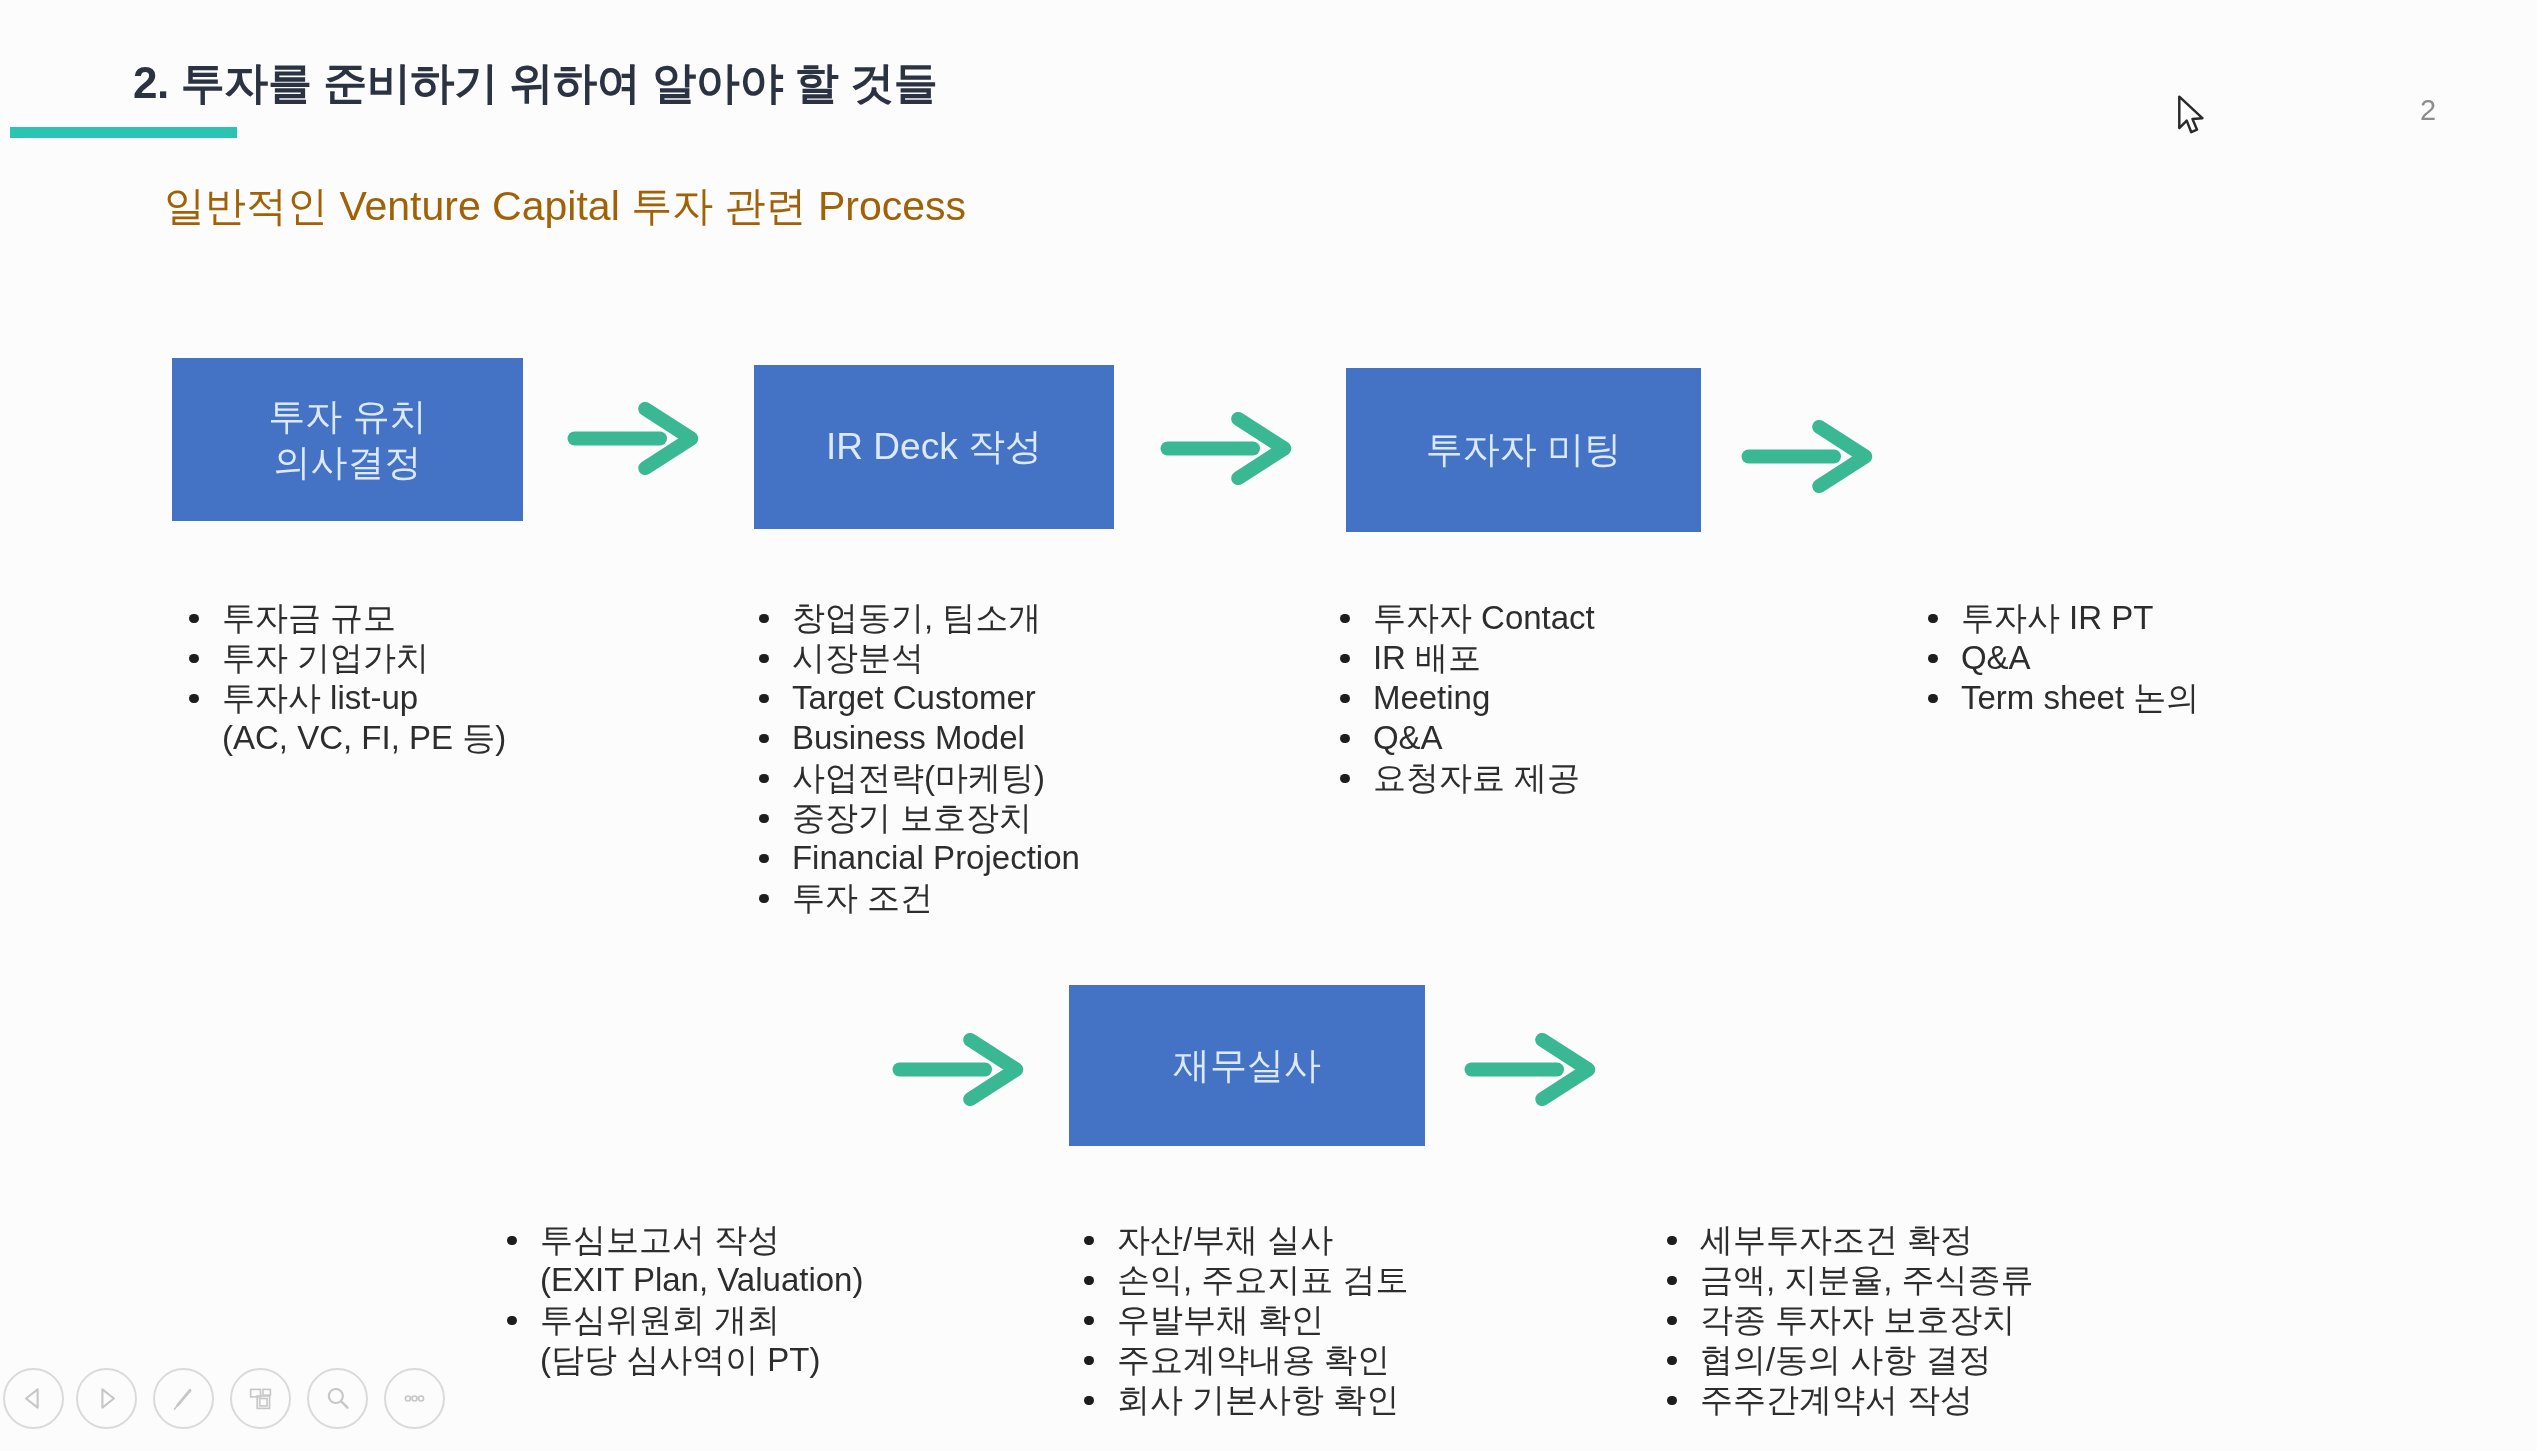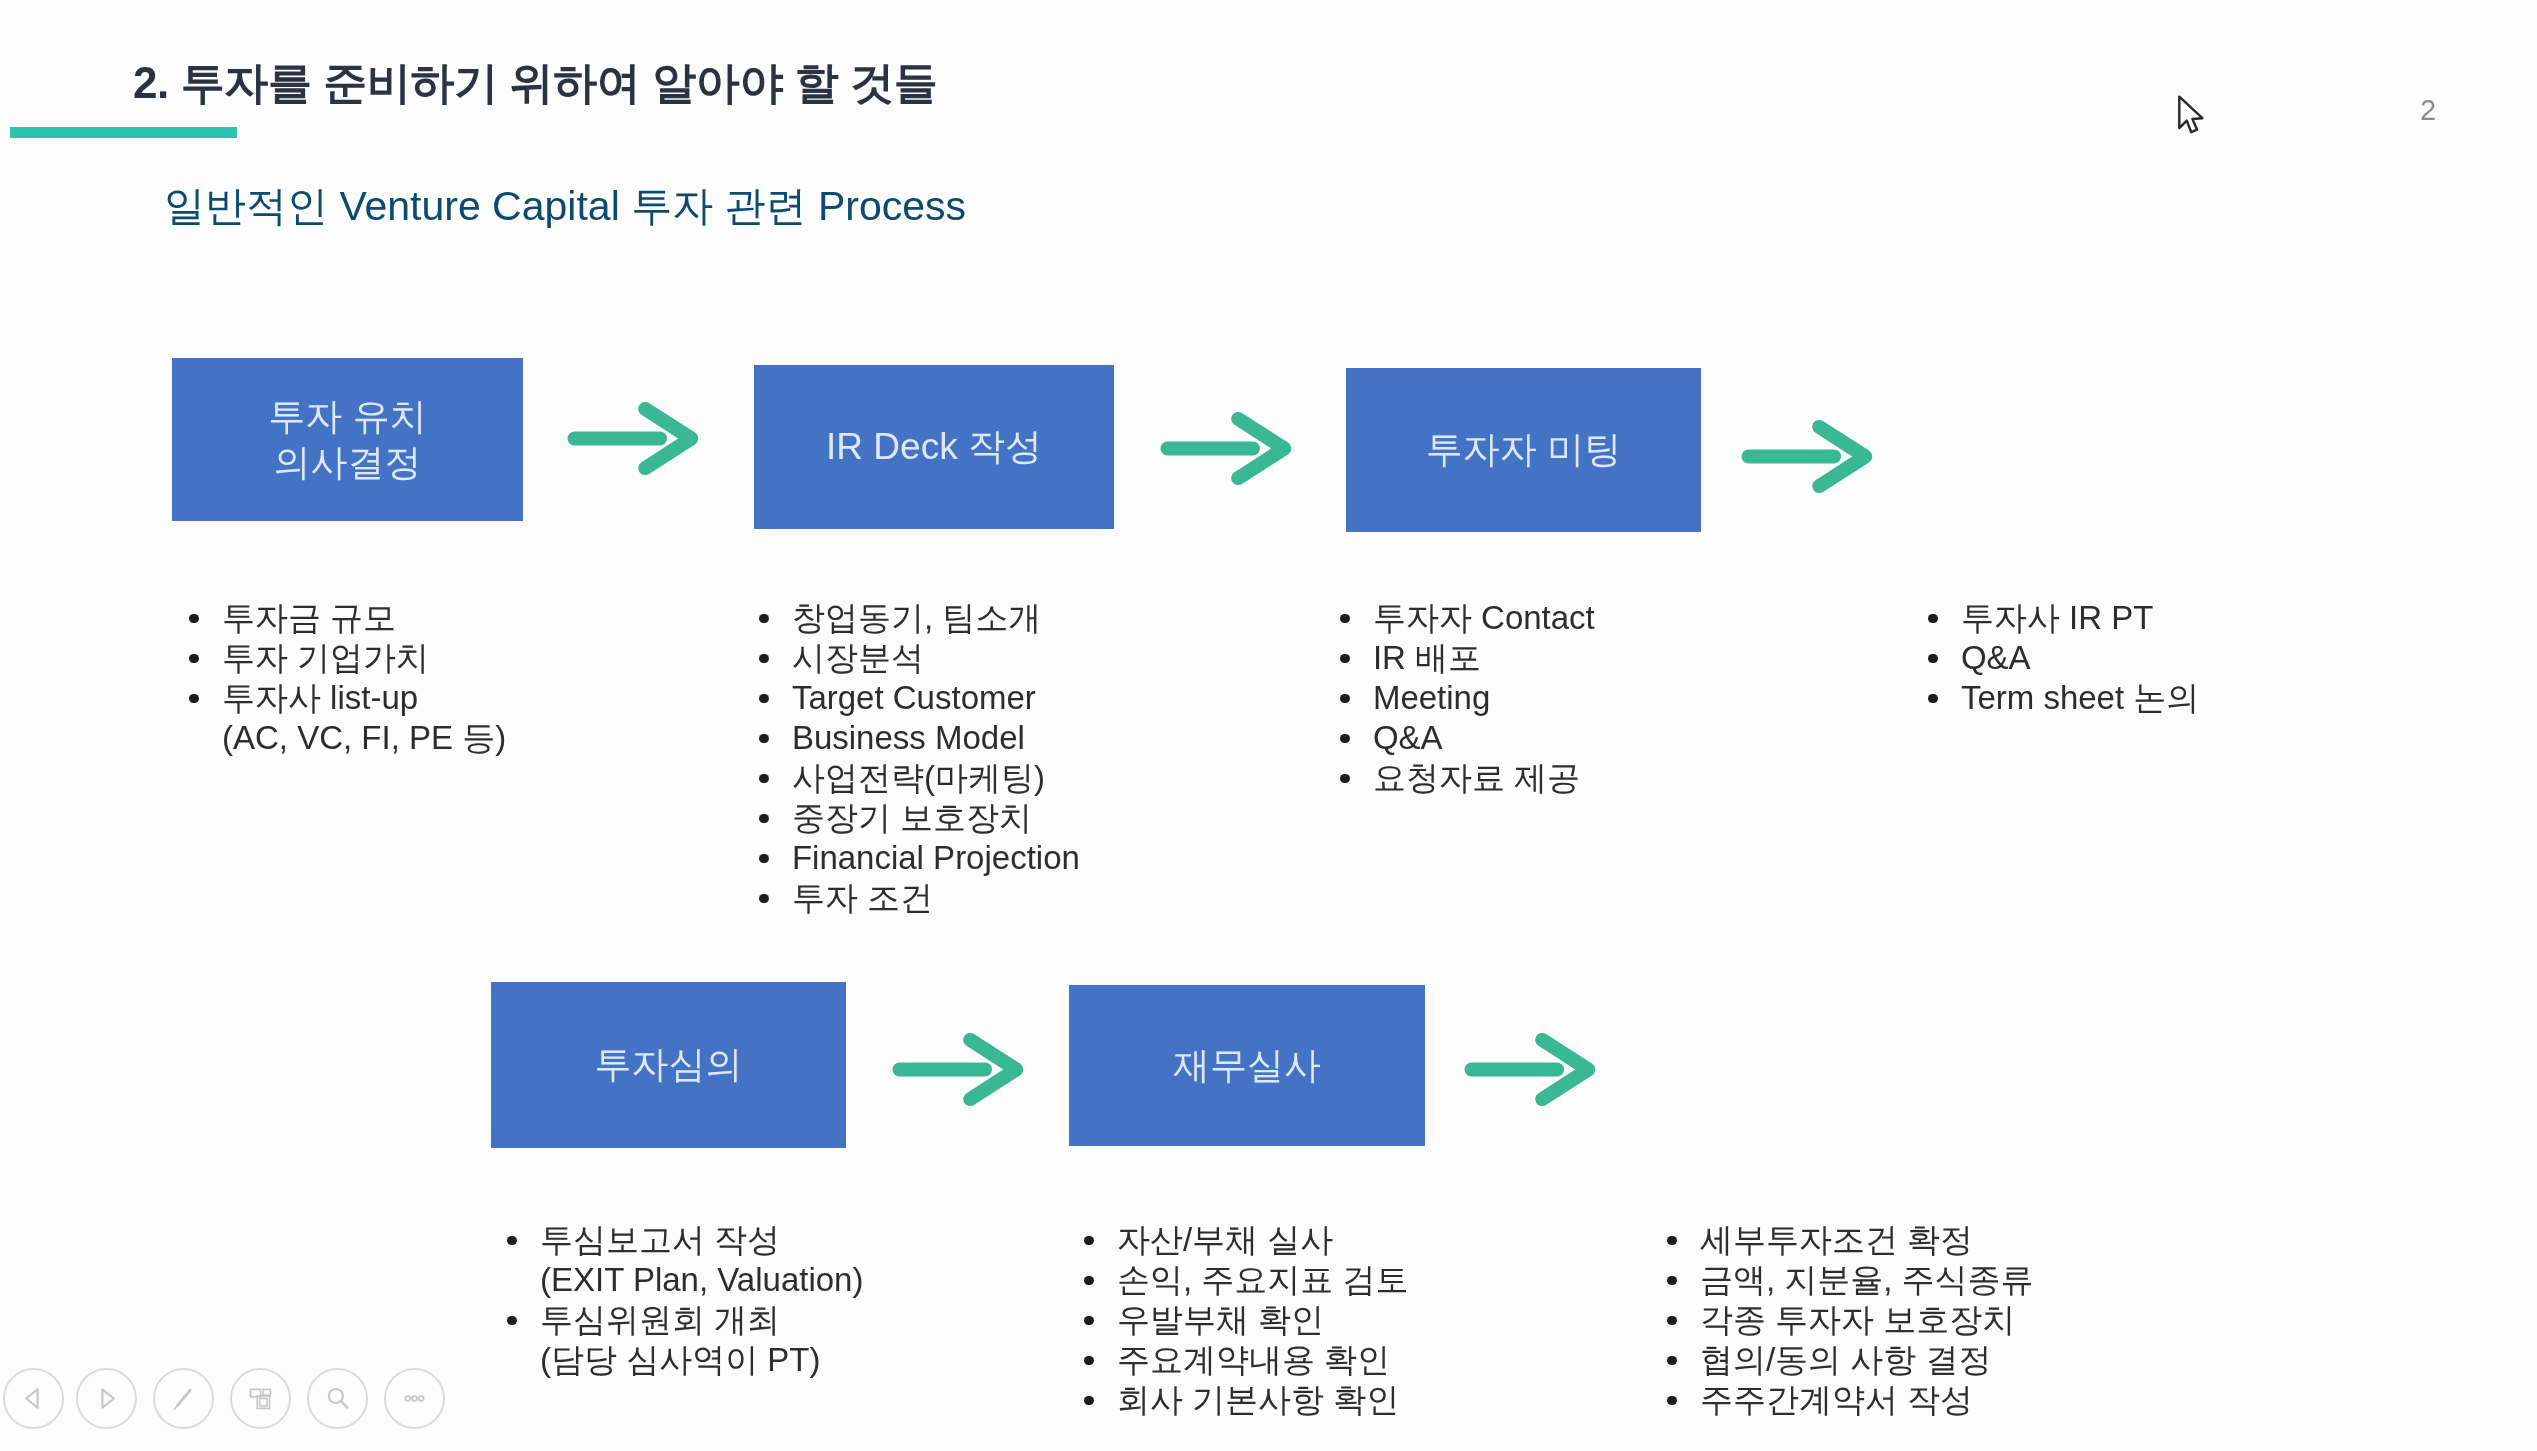--- a/index.html
+++ b/index.html
@@ -22,21 +22,21 @@
   .title-underline {
     position: absolute;
     left: 9.9px; top: 127px;
     width: 227px; height: 10.7px;
     background: #2cc3b2;
   }
   .subtitle {
     position: absolute;
     left: 164px; top: 179px;
     font-size: 41px; font-weight: 500;
-    color: #0c4a6e; white-space: nowrap;
+    color: #a16207; white-space: nowrap;
   }
   .page-number {
     position: absolute;
     left: 2420px; top: 94px;
     font-size: 29px; color: #8d8d8d;
   }
 
   .box {
     position: absolute;
     background: #4472c4;
@@ -200,23 +200,20 @@
     <div class="li">
         <span class="dot"></span>
         <span class="txt">Q&amp;A</span>
       </div>
     <div class="li">
         <span class="dot"></span>
         <span class="txt">Term sheet 논의</span>
       </div>
   </div>
 
-  <div class="box" style="left:491px;top:982px;width:355px;height:166px">
-    <span class="box-line">투자심의</span>
-  </div>
   <div class="box" style="left:1069px;top:985px;width:356px;height:161px">
     <span class="box-line">재무실사</span>
   </div>
 
   <div class="arrow" style="left:888px;top:1020px">
     <svg width="148" height="99" viewBox="0 0 180 120">
       <path d="M14 60 H118" fill="none" stroke="#3ab893" stroke-width="17" stroke-linecap="round"></path>
       <path d="M100 24 L156 60 L100 96" fill="none" stroke="#3ab893" stroke-width="17" stroke-linecap="round" stroke-linejoin="round"></path>
     </svg>
   </div>

